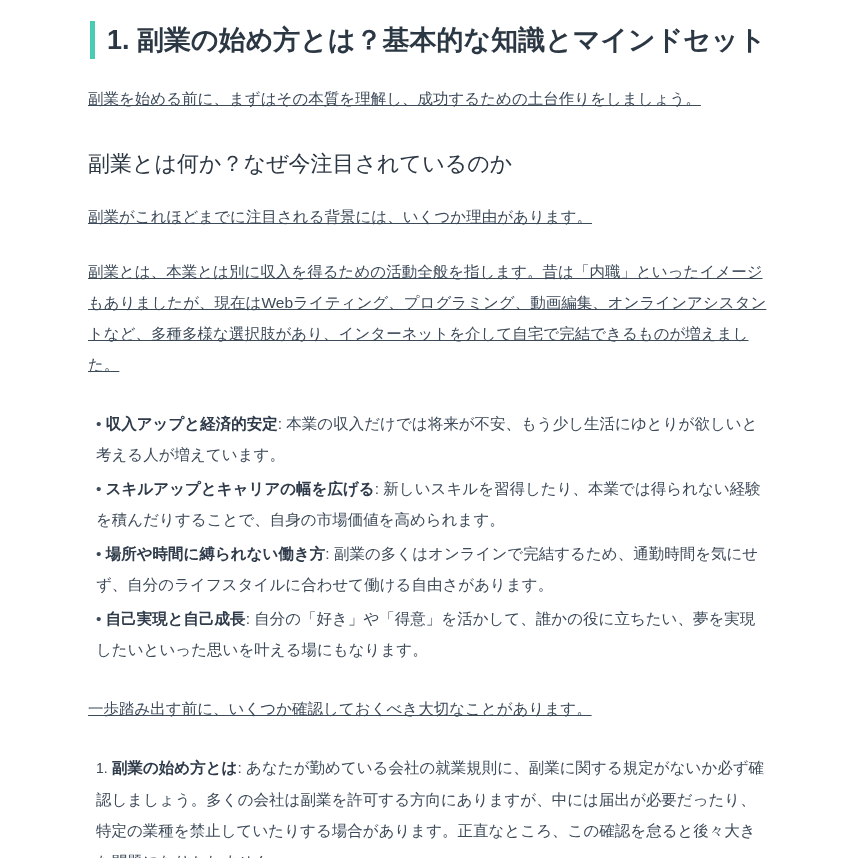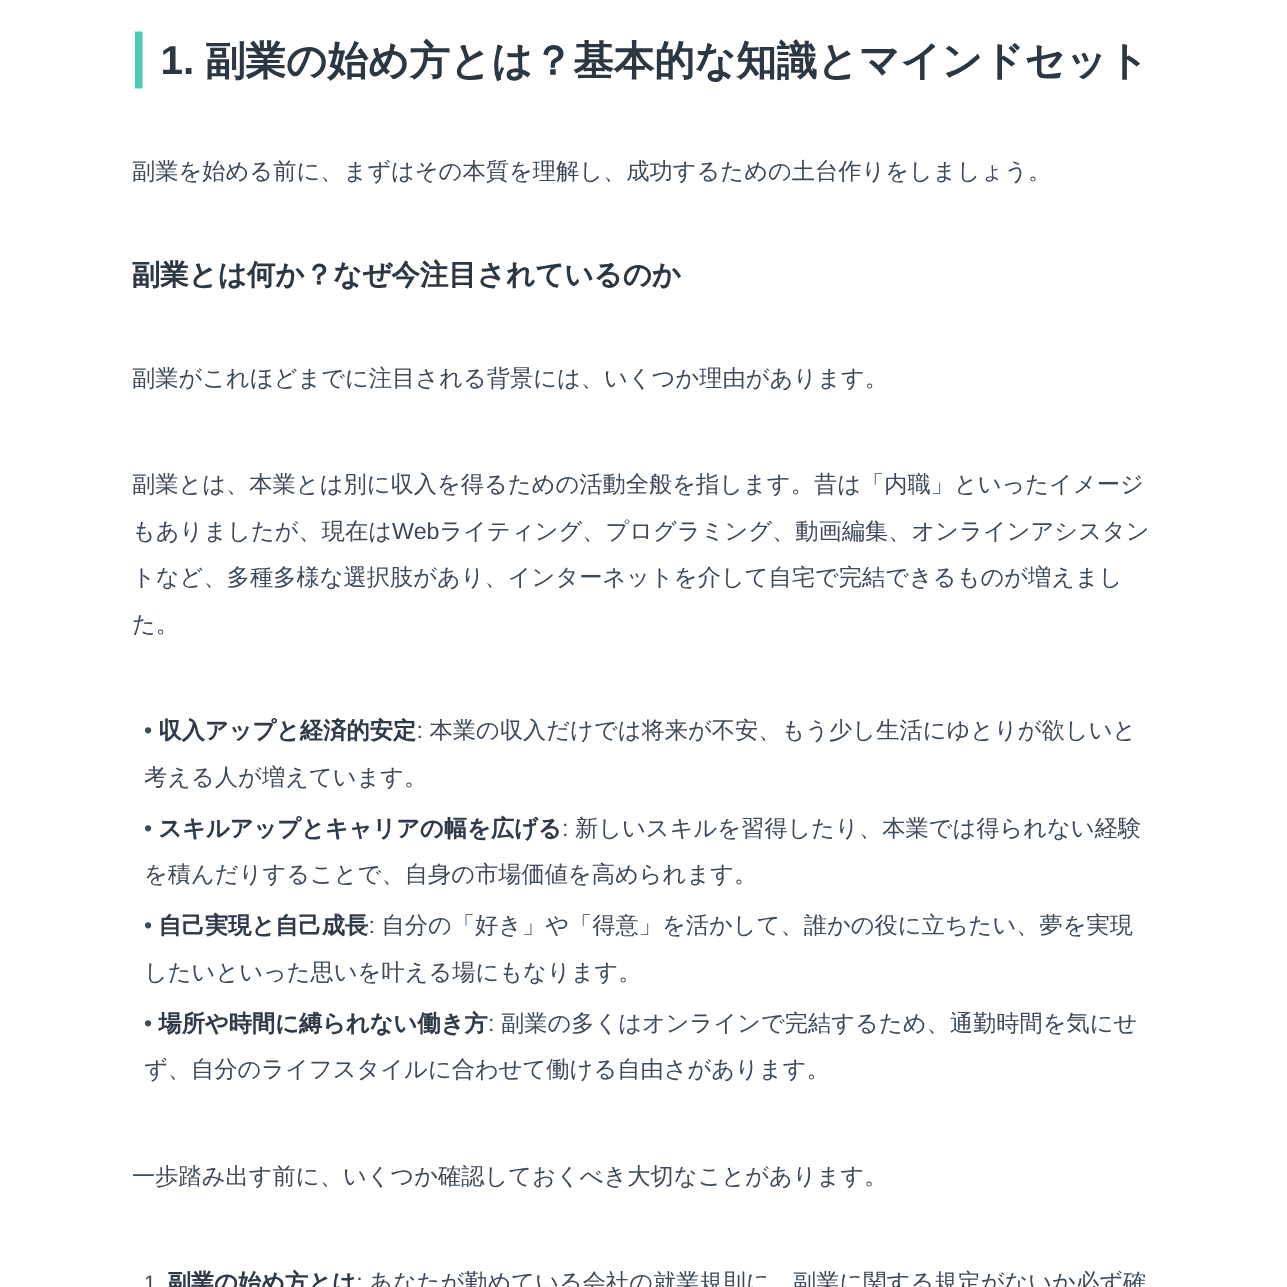--- a/index.html
+++ b/index.html
@@ -26,28 +26,29 @@
   h2.page-h2 {
     font-size: 27px;
     line-height: 38px;
     font-weight: bold;
     color: var(--heading, #2C3744);
     border-left: 5px solid var(--accent, #4BCBB4);
     padding-left: 12px;
     margin: 0 0 0 2px;
   }
   h3.page-h3 {
-    font-size: 19px;
+    font-size: 22px;
     line-height: 27px;
-    font-weight: bold;
+    font-weight: normal;
     color: var(--heading, #2C3744);
     margin: 36px 0 22px 0;
   }
   p.para {
-    margin: 40px 0;
+    margin: 24px 0;
+    text-decoration: underline;
   }
   ul.bullet-list, ol.num-list {
     list-style: none;
     padding-left: 8px;
     margin: 28px 0;
   }
   ul.bullet-list li, ol.num-list li {
     margin: 3px 0;
   }
   .marker {
@@ -73,22 +74,22 @@
 
   <h3 class="page-h3">副業とは何か？なぜ今注目されているのか</h3>
 
   <p class="para">副業がこれほどまでに注目される背景には、いくつか理由があります。</p>
 
   <p class="para">副業とは、本業とは別に収入を得るための活動全般を指します。昔は「内職」といったイメージもありましたが、現在はWebライティング、プログラミング、動画編集、オンラインアシスタントなど、多種多様な選択肢があり、インターネットを介して自宅で完結できるものが増えました。</p>
 
   <ul class="bullet-list">
     <li><span class="marker">•</span> <strong class="term">収入アップと経済的安定</strong><span>: </span><span>本業の収入だけでは将来が不安、もう少し生活にゆとりが欲しいと考える人が増えています。</span></li>
     <li><span class="marker">•</span> <strong class="term">スキルアップとキャリアの幅を広げる</strong><span>: </span><span>新しいスキルを習得したり、本業では得られない経験を積んだりすることで、自身の市場価値を高められます。</span></li>
+    <li><span class="marker">•</span> <strong class="term">場所や時間に縛られない働き方</strong><span>: </span><span>副業の多くはオンラインで完結するため、通勤時間を気にせず、自分のライフスタイルに合わせて働ける自由さがあります。</span></li>
     <li><span class="marker">•</span> <strong class="term">自己実現と自己成長</strong><span>: </span><span>自分の「好き」や「得意」を活かして、誰かの役に立ちたい、夢を実現したいといった思いを叶える場にもなります。</span></li>
-    <li><span class="marker">•</span> <strong class="term">場所や時間に縛られない働き方</strong><span>: </span><span>副業の多くはオンラインで完結するため、通勤時間を気にせず、自分のライフスタイルに合わせて働ける自由さがあります。</span></li>
   </ul>
 
 
   <p class="para">一歩踏み出す前に、いくつか確認しておくべき大切なことがあります。</p>
 
   <ol class="num-list">
     <li><span class="marker">1.</span> <strong class="term">副業の始め方とは</strong><span>: </span><span>あなたが勤めている会社の就業規則に、副業に関する規定がないか必ず確認しましょう。多くの会社は副業を許可する方向にありますが、中には届出が必要だったり、特定の業種を禁止していたりする場合があります。正直なところ、この確認を怠ると後々大きな問題になりかねません。</span></li>
 
   </ol>
 

